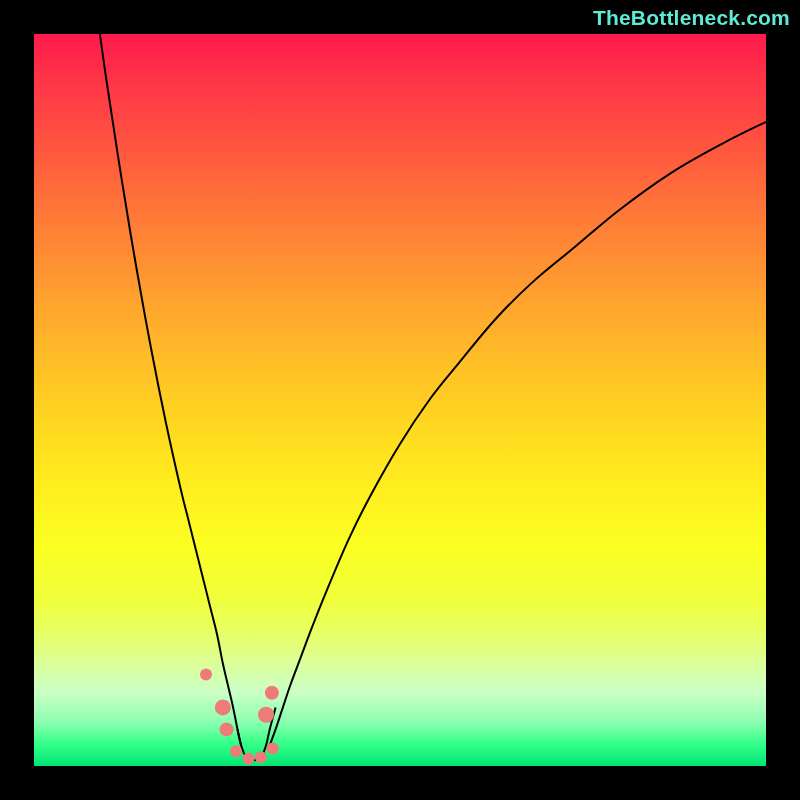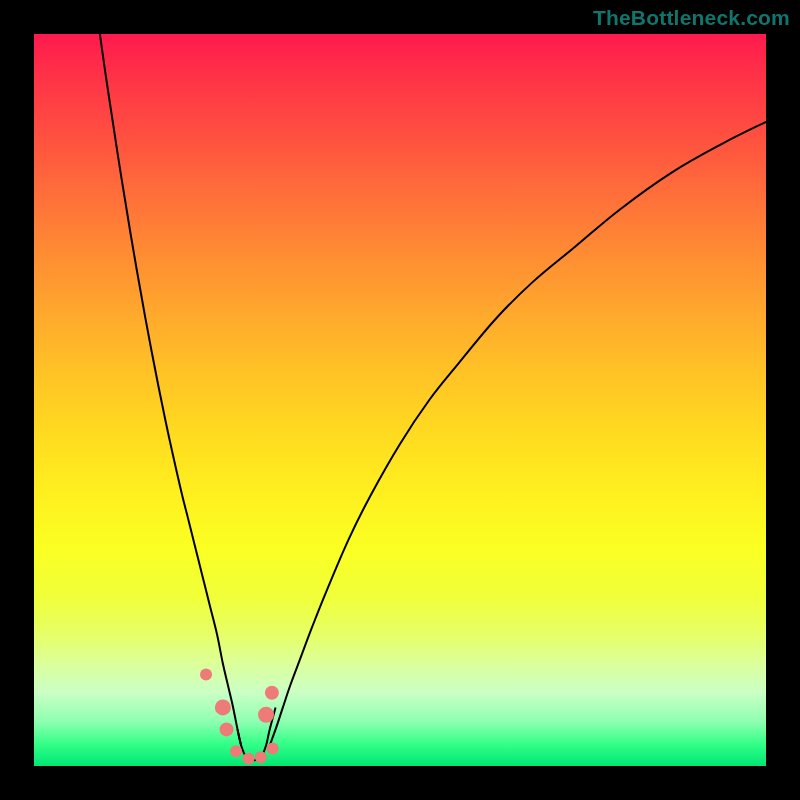--- a/index.html
+++ b/index.html
@@ -34,21 +34,21 @@
       #caffc6 90%,
       #8cffb0 94%,
       #33ff88 97%,
       #00e673 100%
     );
   }
   .watermark {
     position: absolute;
     top: 6px;
     right: 10px;
-    color: #0f766e;
+    color: #5eead4;
     font-size: 21px;
     font-weight: 600;
     letter-spacing: 0.2px;
     user-select: none;
   }
   svg.plot {
     position: absolute;
     left: 0;
     top: 0;
     width: 732px;

